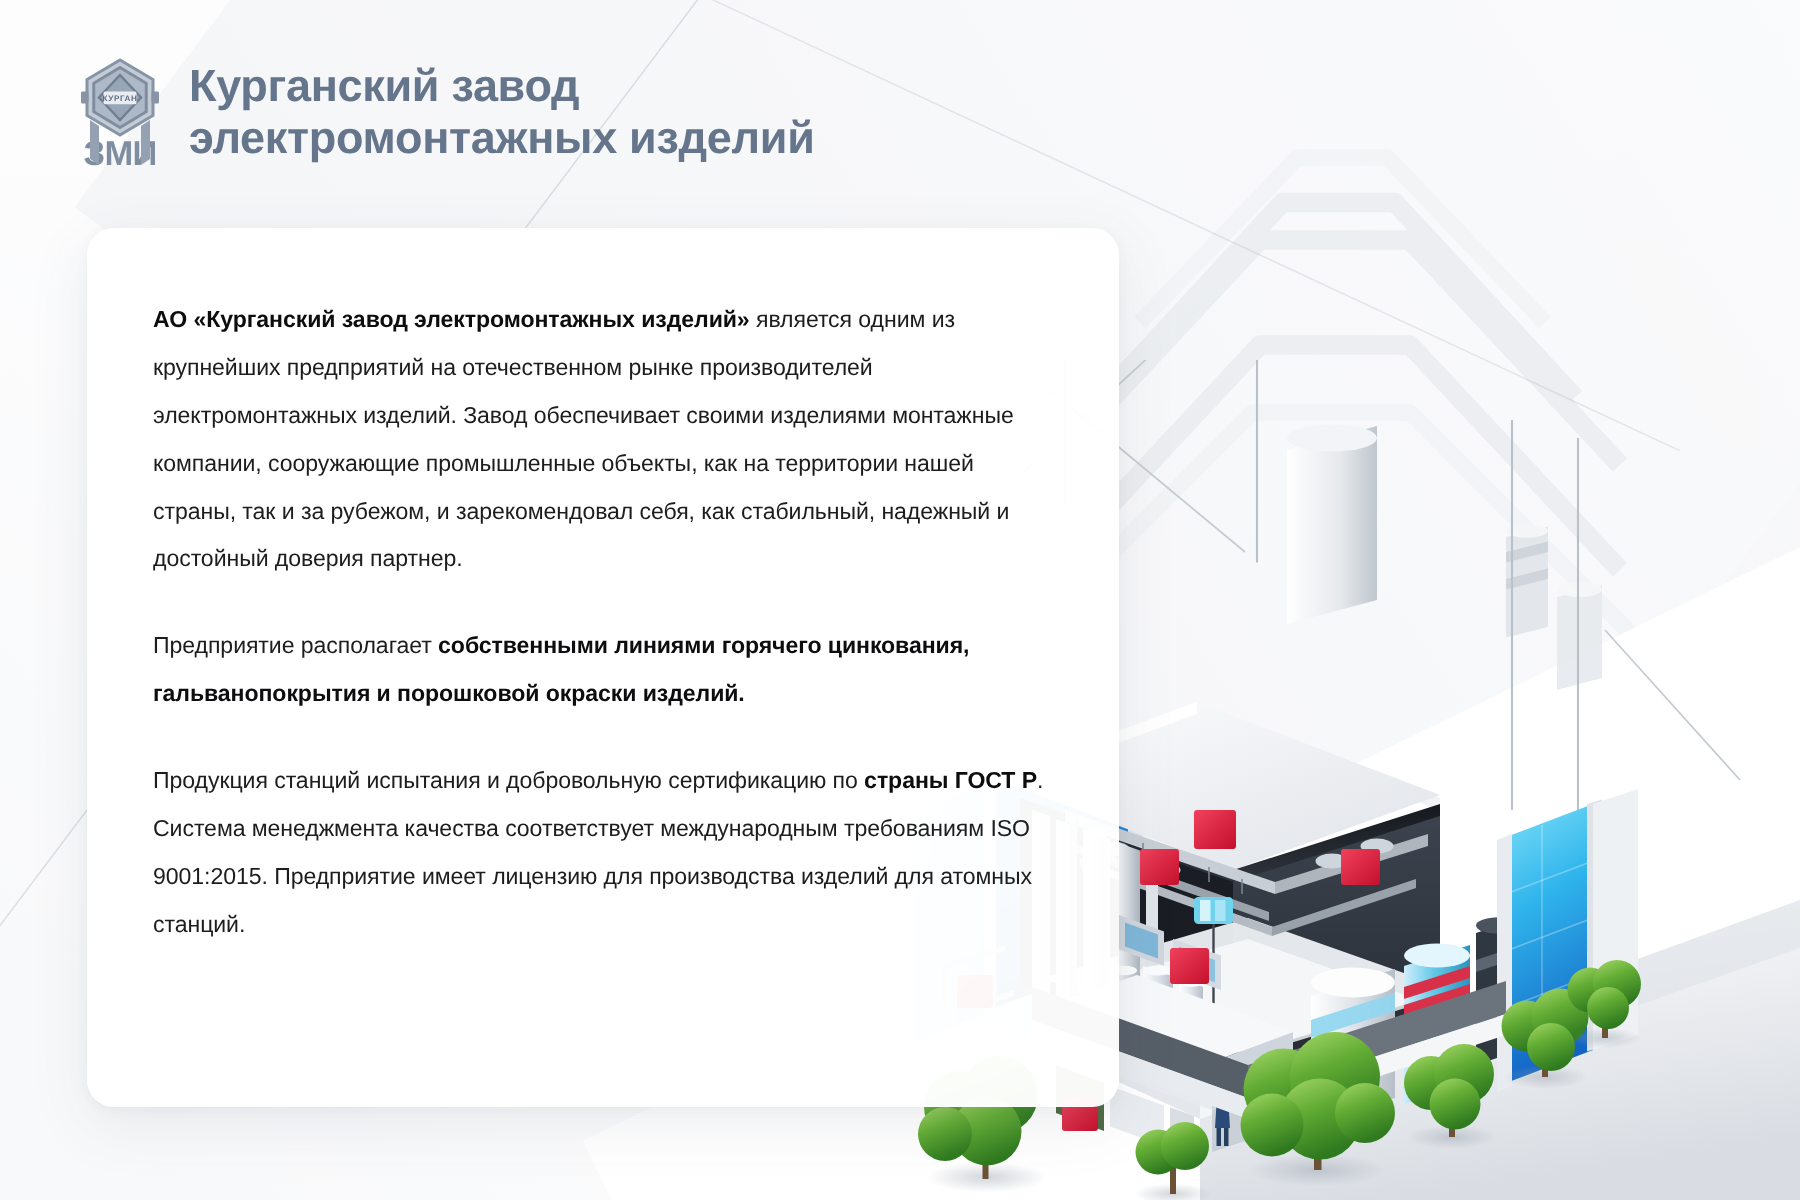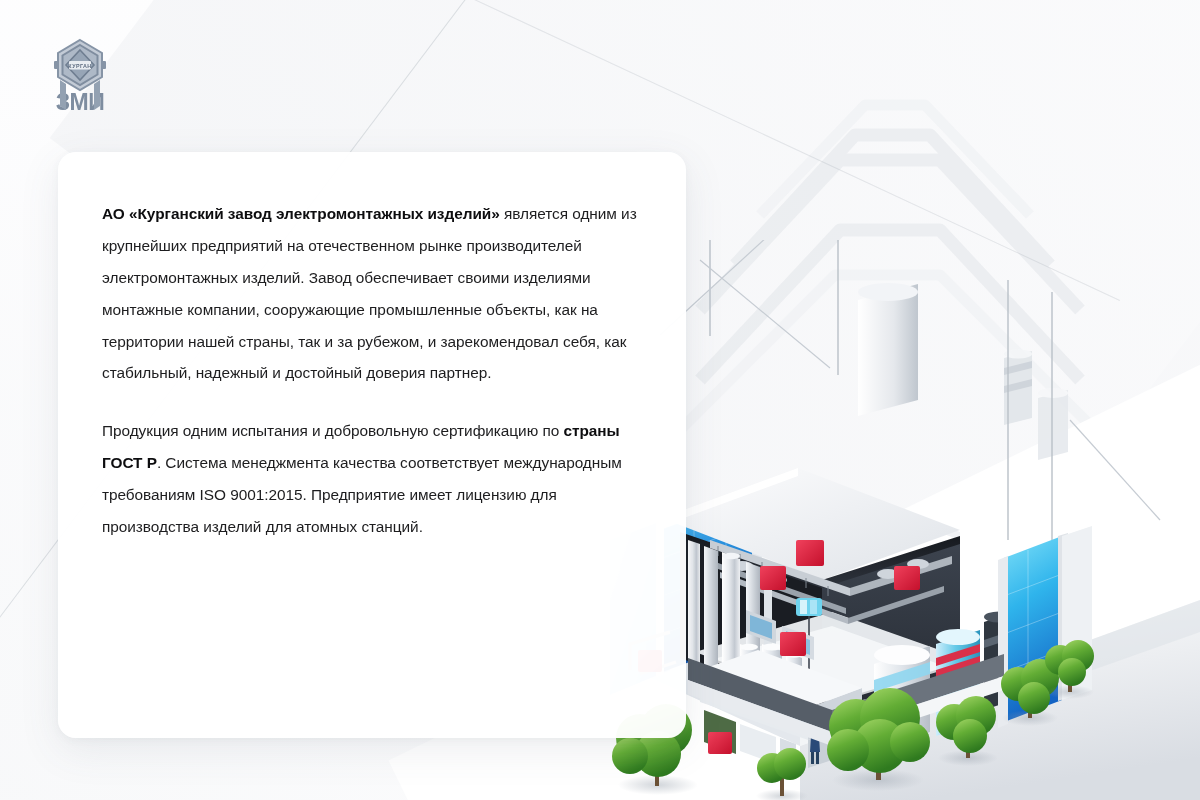--- a/index.html
+++ b/index.html
@@ -114,21 +114,21 @@
     left: 600px; top: 240px;
     width: 600px; height: 560px;
     z-index: 2;
   }
   .illustration svg { width: 100%; height: 100%; display: block; }
 
   
   .card {
     position: absolute;
     left: 58px; top: 152px;
-    width: 628px; height: 586px;
+    width: 688px; height: 586px;
     background: rgba(255,255,255,.965);
     border-radius: 18px;
     box-shadow:
       0 12px 40px rgba(80,90,105,.10),
       0 2px 8px rgba(80,90,105,.05);
     z-index: 5;
     padding: 46px 44px 0 44px;
   }
 
   .body-text {
@@ -547,22 +547,25 @@
           <path d="M9 47 L18 47 L18 76 L9 76 Z" opacity="0"></path>
         </g>
         <text x="28" y="74" text-anchor="middle" font-family="Liberation Sans, sans-serif" font-size="23" font-weight="700" fill="#7e8da0" letter-spacing="-0.5">ЗМИ</text>
 
         <g fill="#93a1b2">
           <path d="M8 44 L14 48 L14 74 L8 70 Z"></path>
           <path d="M48 44 L42 48 L42 74 L48 70 Z"></path>
         </g>
       </svg>
     </div>
+    <div class="brand-title">Курганский завод
+электромонтажных изделий</div>
   </div>
 
   <div class="card">
     <div class="body-text">
       <p><b>АО «Курганский завод электромонтажных изделий» </b><span>является одним из крупнейших предприятий на отечественном рынке производителей электромонтажных изделий. Завод обеспечивает своими изделиями монтажные компании, сооружающие промышленные объекты, как на территории нашей страны, так и за рубежом, и зарекомендовал себя, как стабильный, надежный и достойный доверия партнер.</span></p>
-      <p><span>Продукция одним испытания и добровольную сертификацию по </span><b>страны ГОСТ Р</b><span>. Система менеджмента качества соответствует международным требованиям ISO 9001:2015. Предприятие имеет лицензию для производства изделий для атомных станций.</span></p>
+      <p><span>Предприятие располагает </span><b>собственными линиями горячего цинкования, гальванопокрытия и порошковой окраски изделий.</b></p>
+      <p><span>Продукция станций испытания и добровольную сертификацию по </span><b>страны ГОСТ Р</b><span>. Система менеджмента качества соответствует международным требованиям ISO 9001:2015. Предприятие имеет лицензию для производства изделий для атомных станций.</span></p>
     </div>
   </div>
 
 </div>
 
 </body></html>

